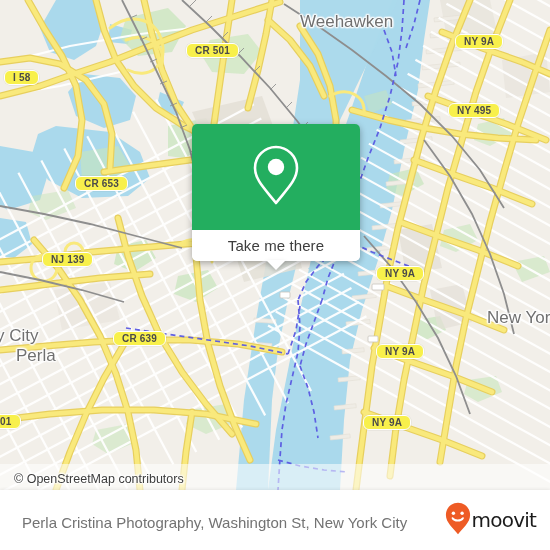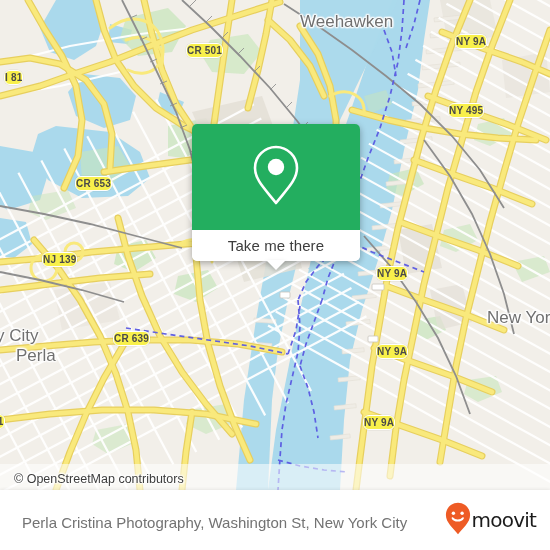--- a/index.html
+++ b/index.html
@@ -51,21 +51,21 @@
     position: absolute;
     background: #F8F04B;
     border: 1.5px solid #ffffff;
     border-radius: 6px;
     color: #4a4a4a;
     font-family: "Liberation Sans", sans-serif;
     font-weight: bold;
     font-size: 10px;
     line-height: 13px;
     height: 13px;
-    padding: 0 0;
+    padding: 0 8px;
     white-space: nowrap;
     box-sizing: content-box;
     box-shadow: 0 0 0 0.5px rgba(0,0,0,0.07);
     letter-spacing: 0.2px;
   }
 
   
   #popup-card {
     position: absolute;
     left: 192px;
@@ -466,21 +466,21 @@
 
         <rect x="0" y="464" width="550" height="26" fill="#ffffff" opacity="0.55"></rect>
       </g>
     </svg>
 
     <div class="place-label" style="left:300px; top:12px; font-size:17px;">Weehawken</div>
     <div class="place-label" style="left:487px; top:308px; font-size:17px;">New Yor</div>
     <div class="place-label" style="left:-4px; top:326px; font-size:17px;">y City</div>
     <div class="place-label" style="left:16px; top:346px; font-size:17px;">Perla</div>
 
-    <div class="shield" style="left:4px;   top:70px;">I 81</div>
+    <div class="shield" style="left:4px;   top:70px;">I 58</div>
     <div class="shield" style="left:186px; top:43px;">CR 501</div>
     <div class="shield" style="left:455px; top:34px;">NY 9A</div>
     <div class="shield" style="left:440px; top:103px;margin-left:8px;">NY 495</div>
     <div class="shield" style="left:75px;  top:176px;">CR 653</div>
     <div class="shield" style="left:42px;  top:252px;">NJ 139</div>
     <div class="shield" style="left:376px; top:266px;">NY 9A</div>
     <div class="shield" style="left:113px; top:331px;">CR 639</div>
     <div class="shield" style="left:376px; top:344px;">NY 9A</div>
     <div class="shield" style="left:363px; top:415px;">NY 9A</div>
     <div class="shield" style="left:-9px;  top:414px;">01</div>

